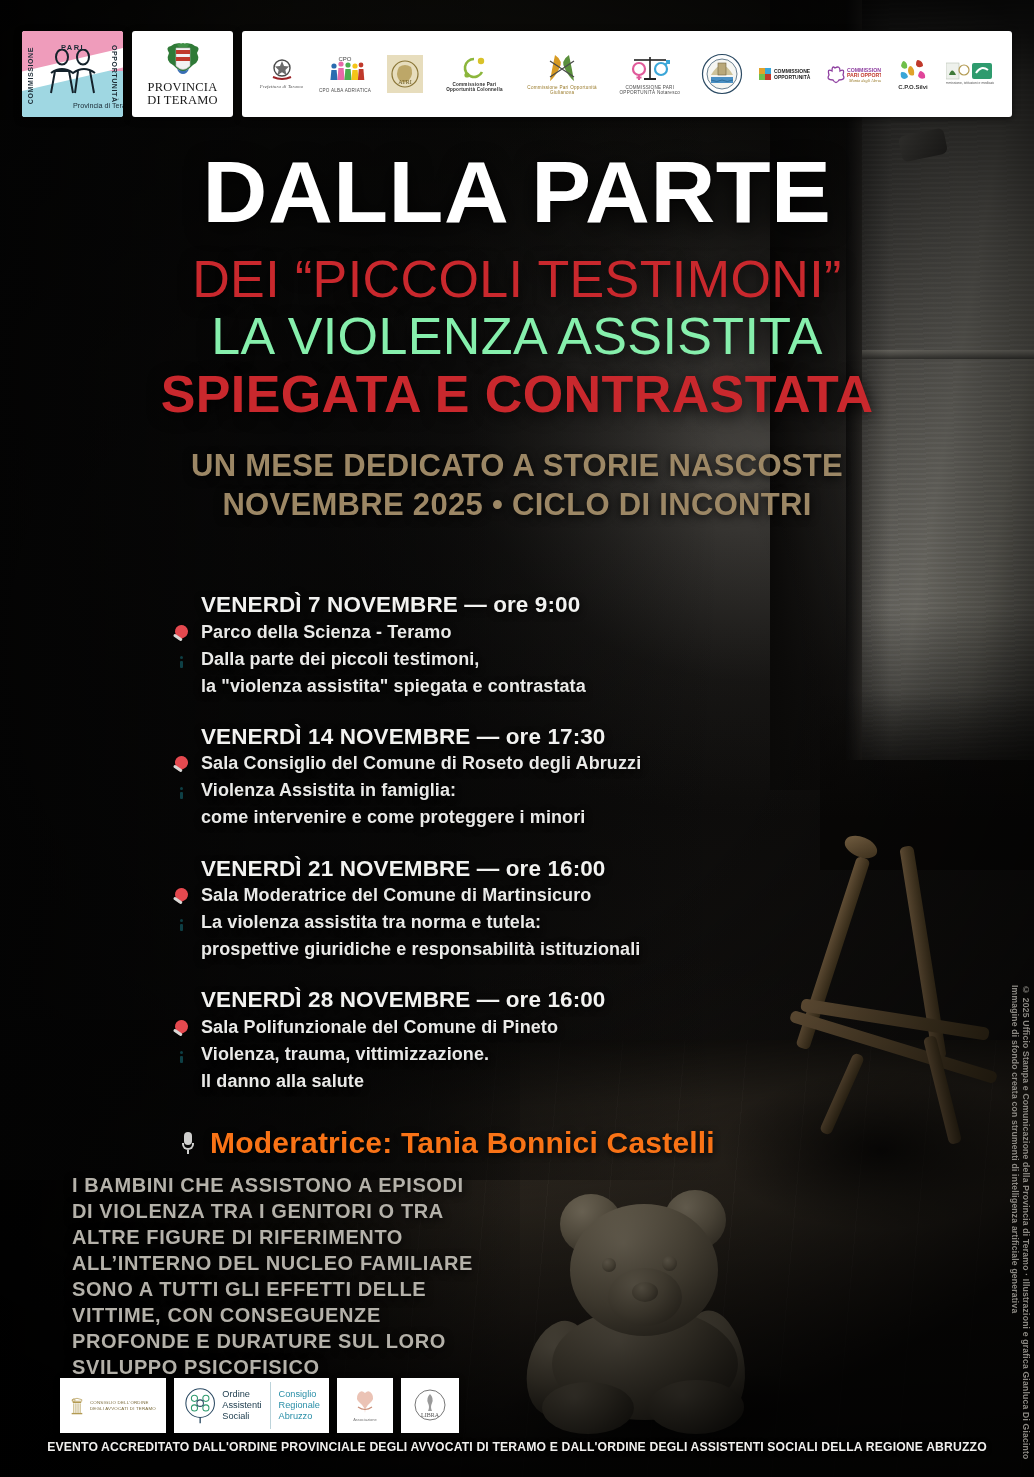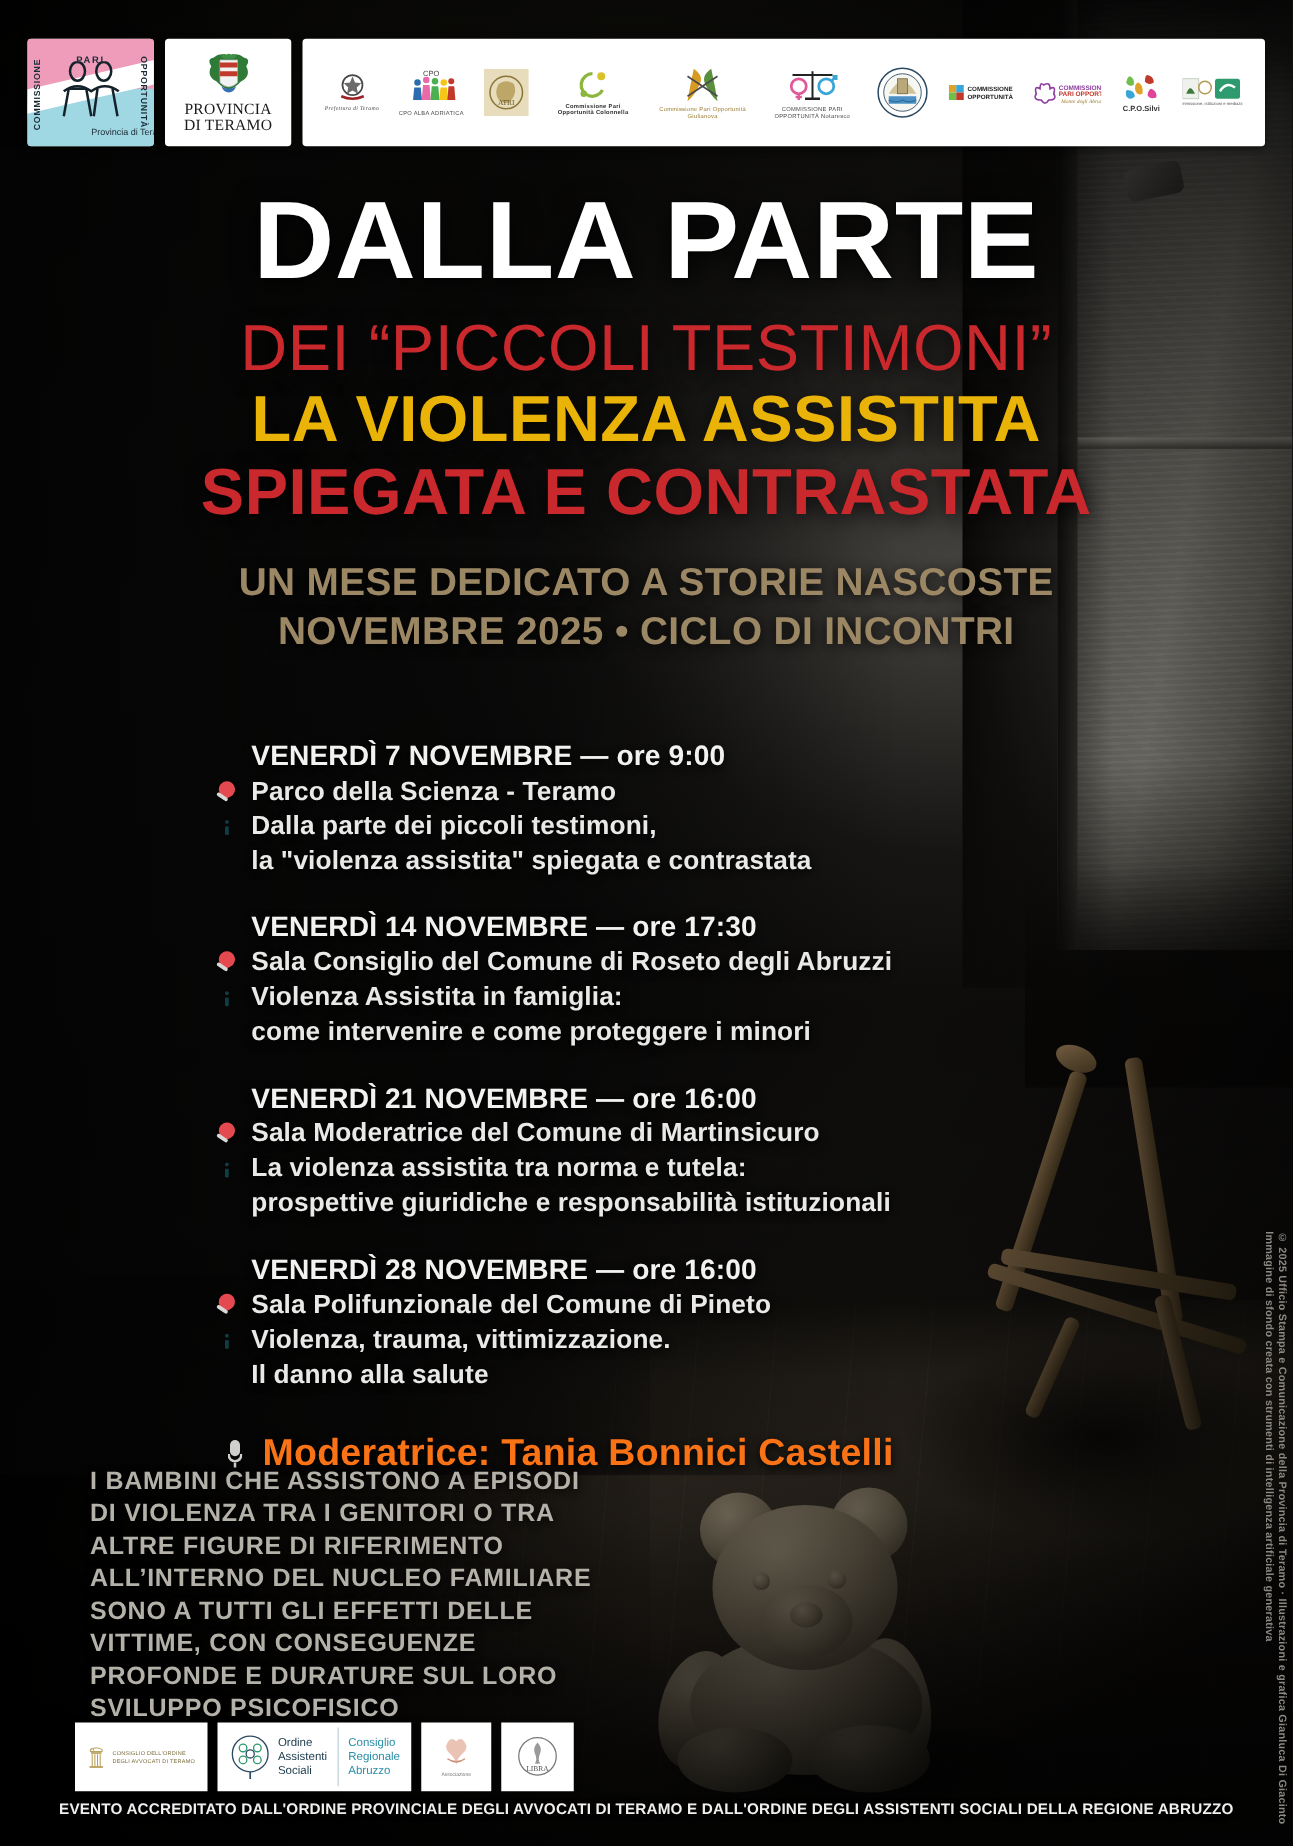--- a/index.html
+++ b/index.html
@@ -155,21 +155,21 @@
     font-family:"Liberation Sans Narrow","Liberation Sans",sans-serif;
     transform:scaleX(1.02);
   }
   .h2{
     margin-top:20px; font-size:52px; line-height:1.0; font-weight:400;
     color:#c9282d; letter-spacing:.4px;
     text-shadow:0 3px 16px rgba(0,0,0,.95);
     font-family:"Liberation Sans Narrow","Liberation Sans",sans-serif;
   }
   .h3{
-    margin-top:5px; font-size:52px; line-height:1.0; font-weight:700; color:#eab308;
+    margin-top:5px; font-size:52px; line-height:1.0; font-weight:400; color:#86efac;
     letter-spacing:.4px; text-shadow:0 3px 16px rgba(0,0,0,.95);
     font-family:"Liberation Sans Narrow","Liberation Sans",sans-serif;
   }
   .h4{
     margin-top:6px; font-size:52px; line-height:1.0; font-weight:900;
     color:#c9282d; letter-spacing:.4px; text-shadow:0 3px 16px rgba(0,0,0,.95);
     font-family:"Liberation Sans Narrow","Liberation Sans",sans-serif;
   }
   .kicker{ margin-top:26px; }
   .kicker div{
@@ -178,21 +178,21 @@
     font-family:"Liberation Sans Narrow","Liberation Sans",sans-serif;
   }
 
   
   .events{ position:absolute; left:172px; top:592px; width:760px; }
   .event{ margin-bottom:27px; }
   .row{ display:flex; align-items:flex-start; gap:8px; line-height:1.18; }
   .row + .row{ margin-top:3px; }
   .ic{ width:21px; flex:0 0 21px; height:24px; position:relative; top:1px; }
   .ln{
-    font-size:21px; font-weight:800; color:#e9e9e7; letter-spacing:.1px;
+    font-size:18px; font-weight:800; color:#e9e9e7; letter-spacing:.1px;
     text-shadow:0 2px 7px rgba(0,0,0,.95);
     font-family:"Liberation Sans Narrow","Liberation Sans",sans-serif;
   }
   .ln.date{ font-size:22.5px; color:#f2f2f0; }
   .ln.cont{ margin-left:29px; }
   .moder{ margin-top:34px; display:flex; align-items:center; gap:9px; padding-left:8px; }
   .moder .ln{
     font-weight:600; font-size:30px; color:#f97316; letter-spacing:.2px;
     font-family:"Liberation Sans","Liberation Sans Narrow",sans-serif;
   }

